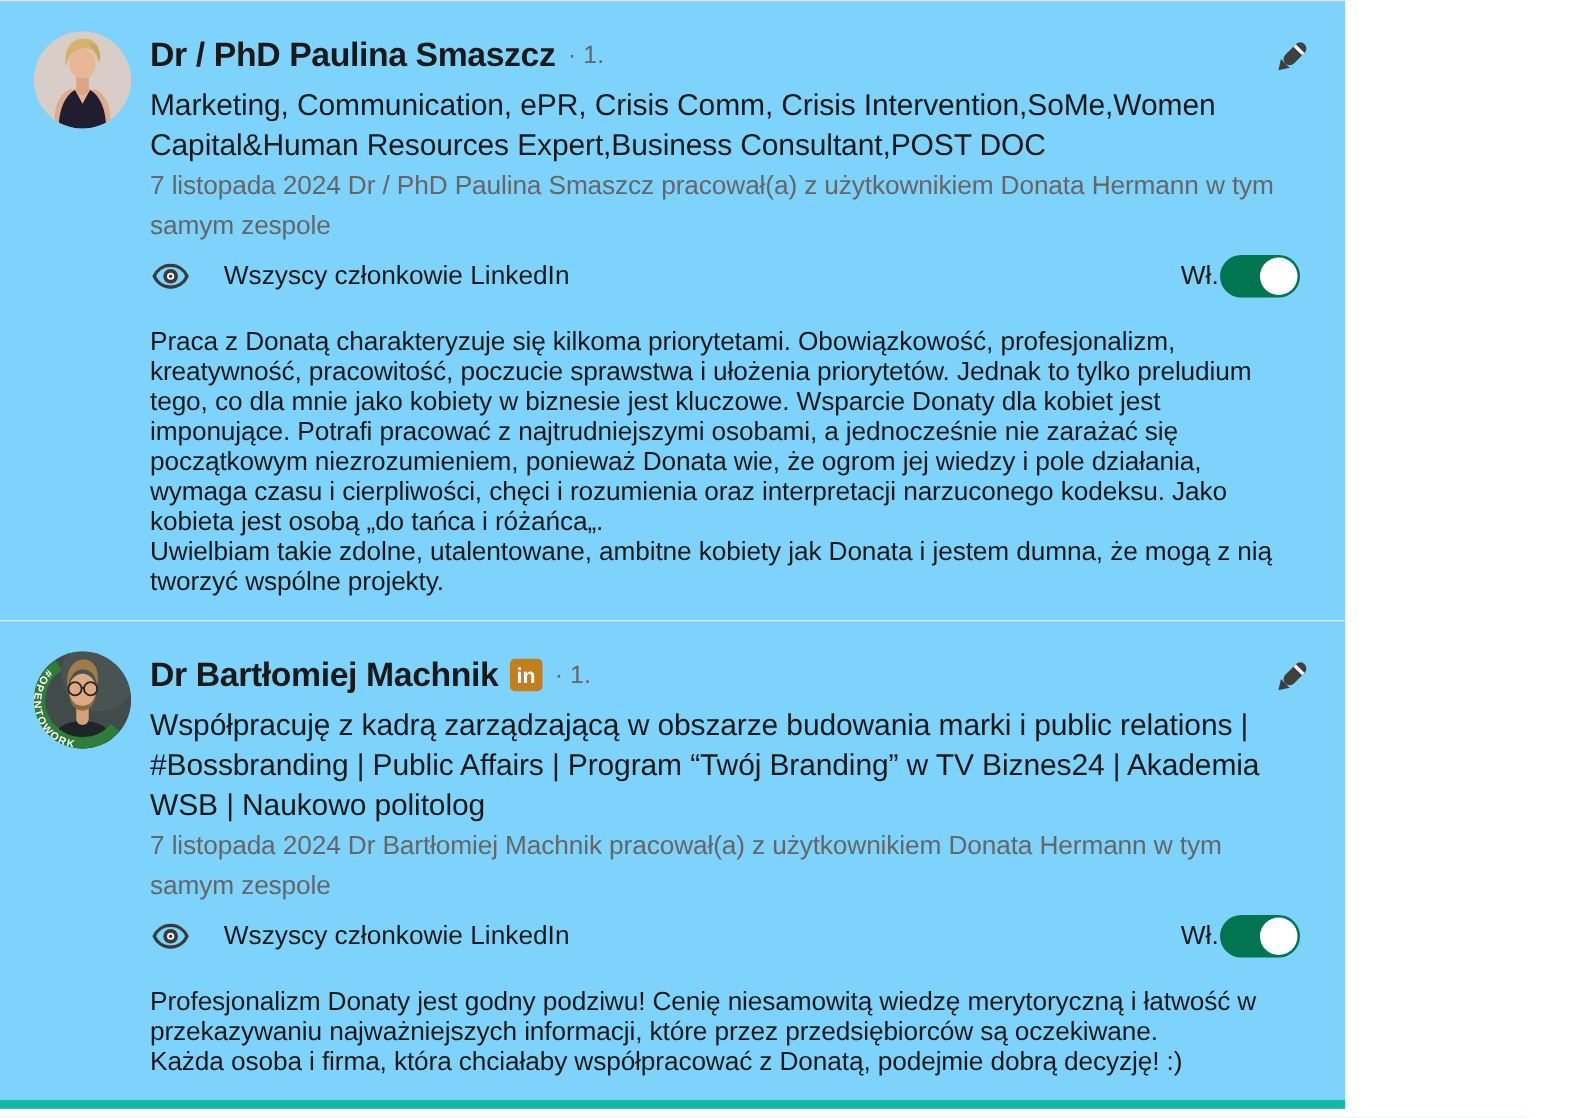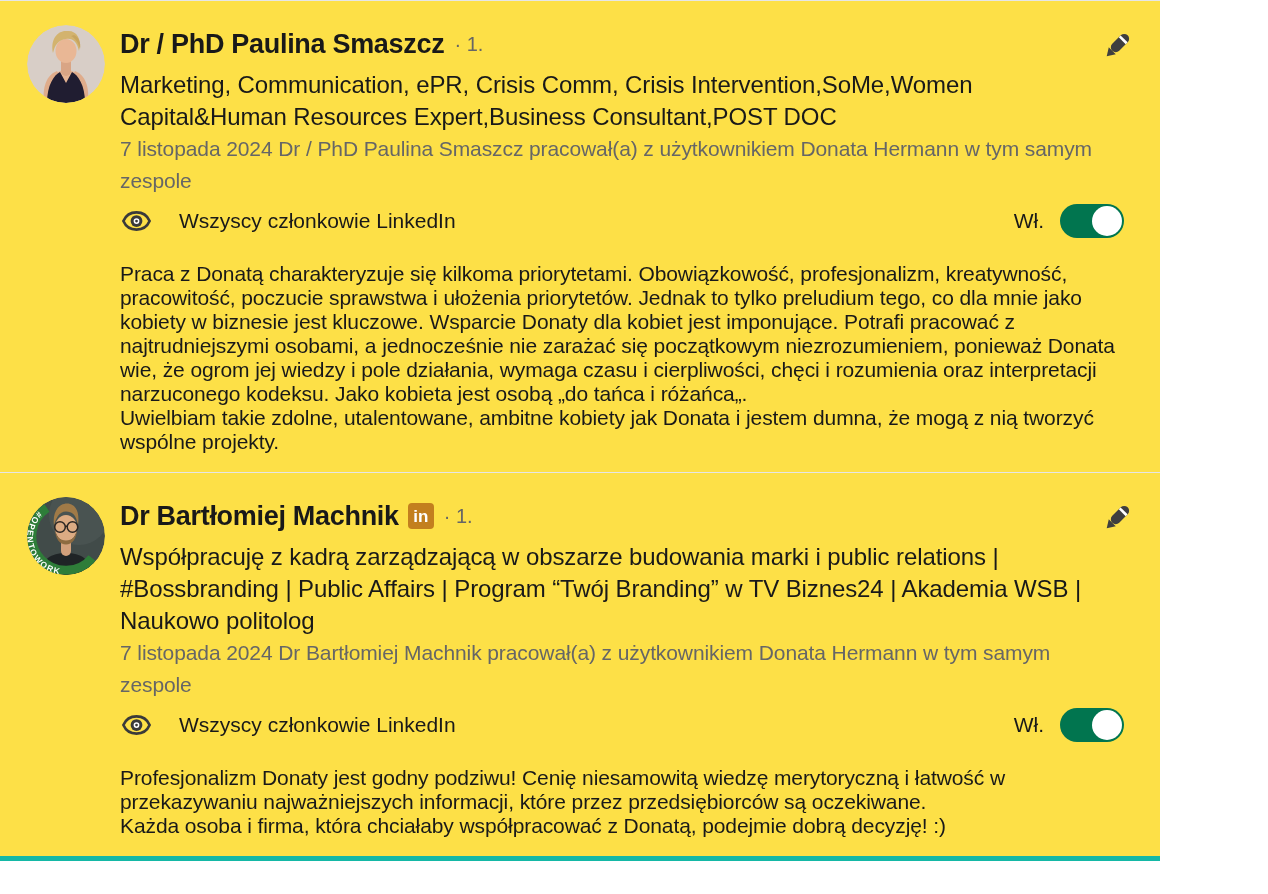--- a/index.html
+++ b/index.html
@@ -5,24 +5,24 @@
   * { box-sizing: border-box; margin: 0; padding: 0; }
   html, body { background: #ffffff; }
   body {
     width: 1268px;
     min-height: 894px;
     font-family: "Liberation Sans", sans-serif;
     color: #191919;
     -webkit-font-smoothing: antialiased;
   }
   .panel {
-    width: 1160px;
+    width: 1076px;
     border-top: 1px solid #e6e6e6;
-    border-bottom: 5px solid #14b8a6;
-    background: #fde047;
+    border-bottom: 7px solid #14b8a6;
+    background: #7dd3fc;
   }
   .rec-item {
     position: relative;
     padding: 24px 36px 18px 27px;
   }
   .rec-item + .rec-item { border-top: 1px solid #e6e6e6; }
 
   .head-flex { display: flex; align-items: flex-start; }
   .avatar {
     width: 78px; height: 78px;
@@ -89,21 +89,21 @@
   .eye-icon-wrap { display: inline-flex; align-items: center; }
   .vis-label {
     font-size: 21px;
     margin-left: 26px;
     color: #191919;
   }
   .toggle-wrap {
     margin-left: auto;
     display: flex;
     align-items: center;
-    gap: 16px;
+    gap: 1px;
     justify-content: flex-end;
   }
   .toggle-label { font-size: 21px; color: #191919; }
   .toggle {
     width: 64px; height: 34px;
     border-radius: 17px;
     background: #01754f;
     border: none;
     position: relative;
     cursor: pointer;

